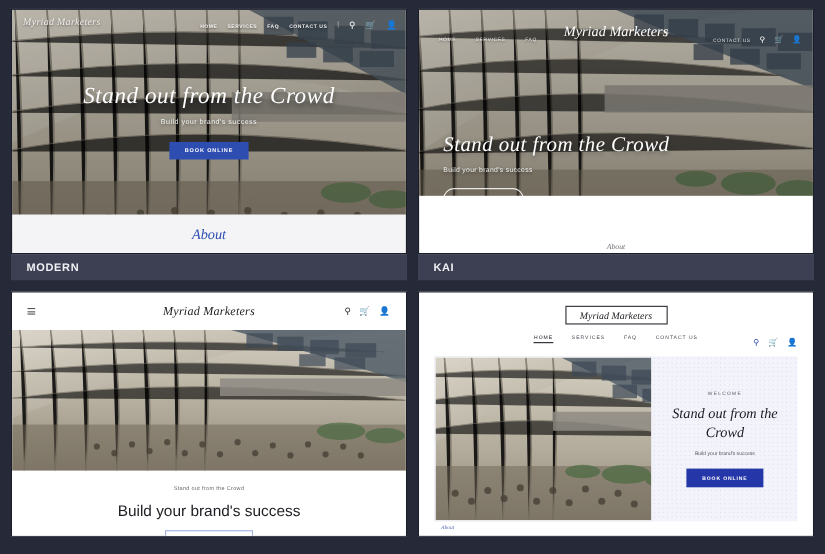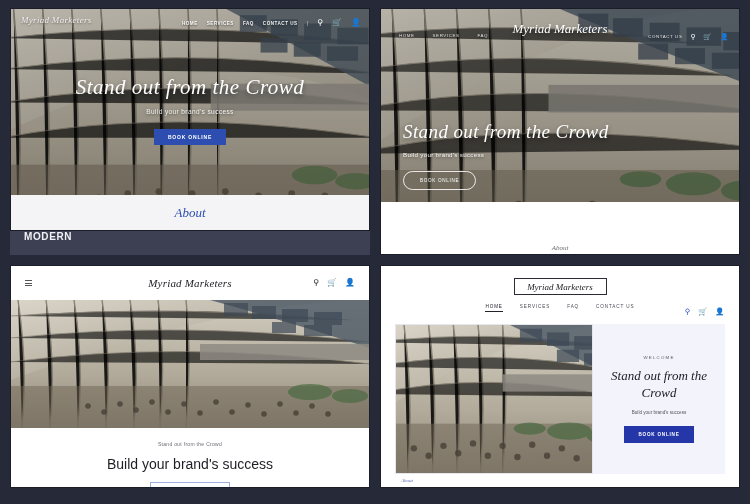--- a/index.html
+++ b/index.html
@@ -28,21 +28,21 @@
     flex: 1 1 auto;
     background: #fff;
     border: 1px solid #1b1e29;
     overflow: hidden;
     position: relative;
   }
   .label-bar {
     height: 24px;
     background: #3c4052;
     display: flex;
-    align-items: flex-start;
+    align-items: center;
     padding: 0 14px;
     flex: 0 0 24px;
   }
   .label-bar span {
     color: #f0f1f5;
     font-size: 10px;
     font-weight: bold;
     letter-spacing: .6px;
   }
 
@@ -433,20 +433,23 @@
         <div class="c2-hero">
           <div class="c2-h1">Stand out from the Crowd</div>
           <div class="c2-sub">Build your brand's success</div>
           <button class="c2-btn">BOOK ONLINE</button>
         </div>
 
         <div class="c2-about">
           <span>About</span>
         </div>
       </div>
+    </div>
+    <div class="label-bar">
+      <span>KAI</span>
     </div>
   </div>
 
   <div class="card">
     <div class="frame" style="display:flex;flex-direction:column;">
       <div class="c3-header">
         <div class="c3-burger">
             <i></i>
             <i></i>
             <i></i>

